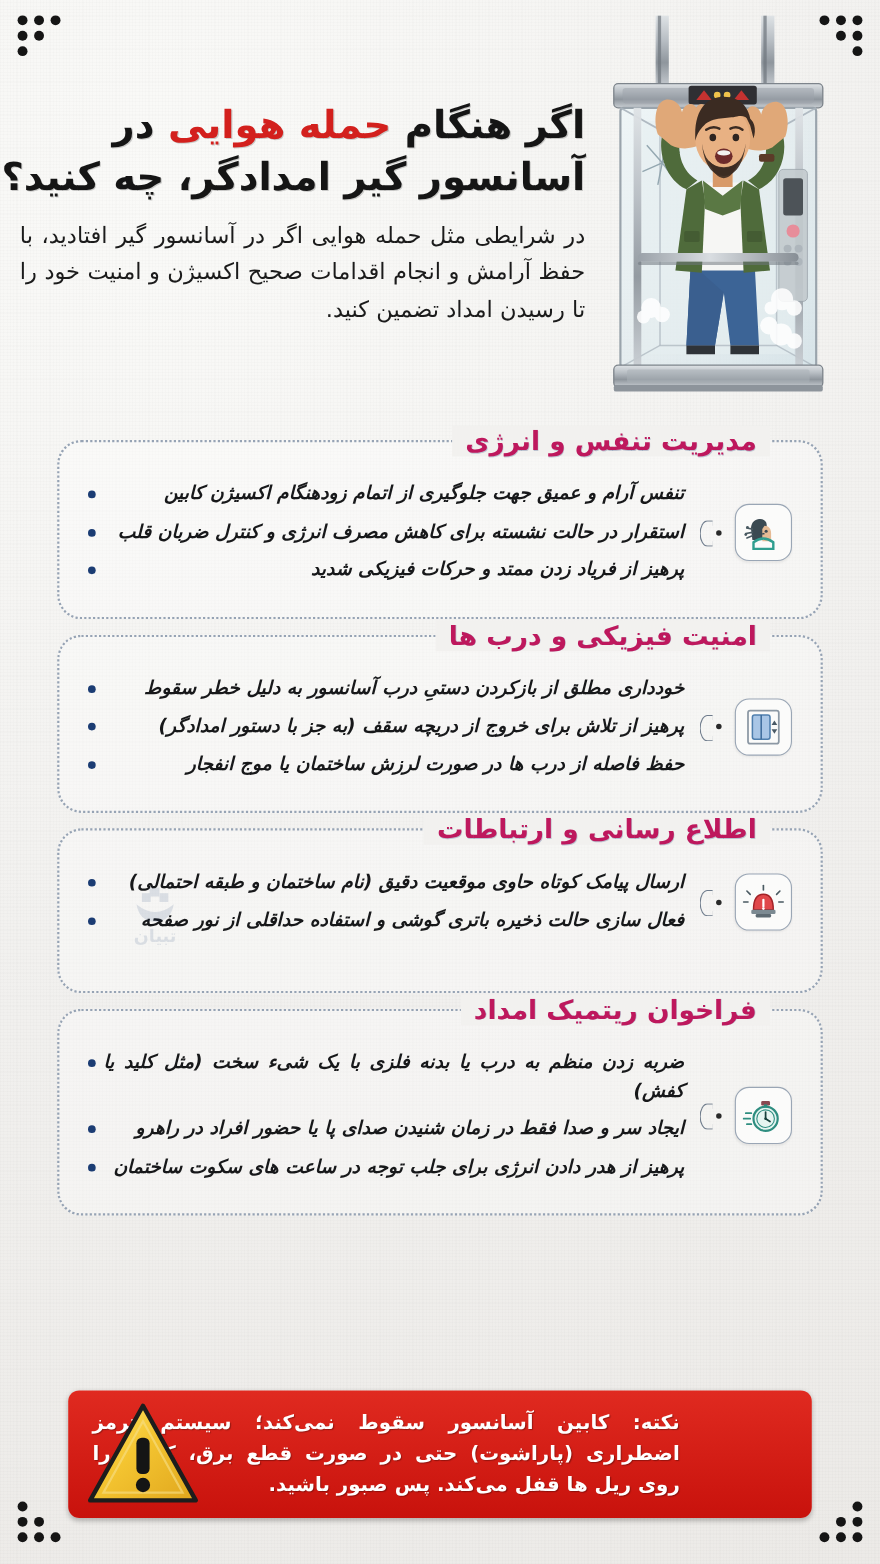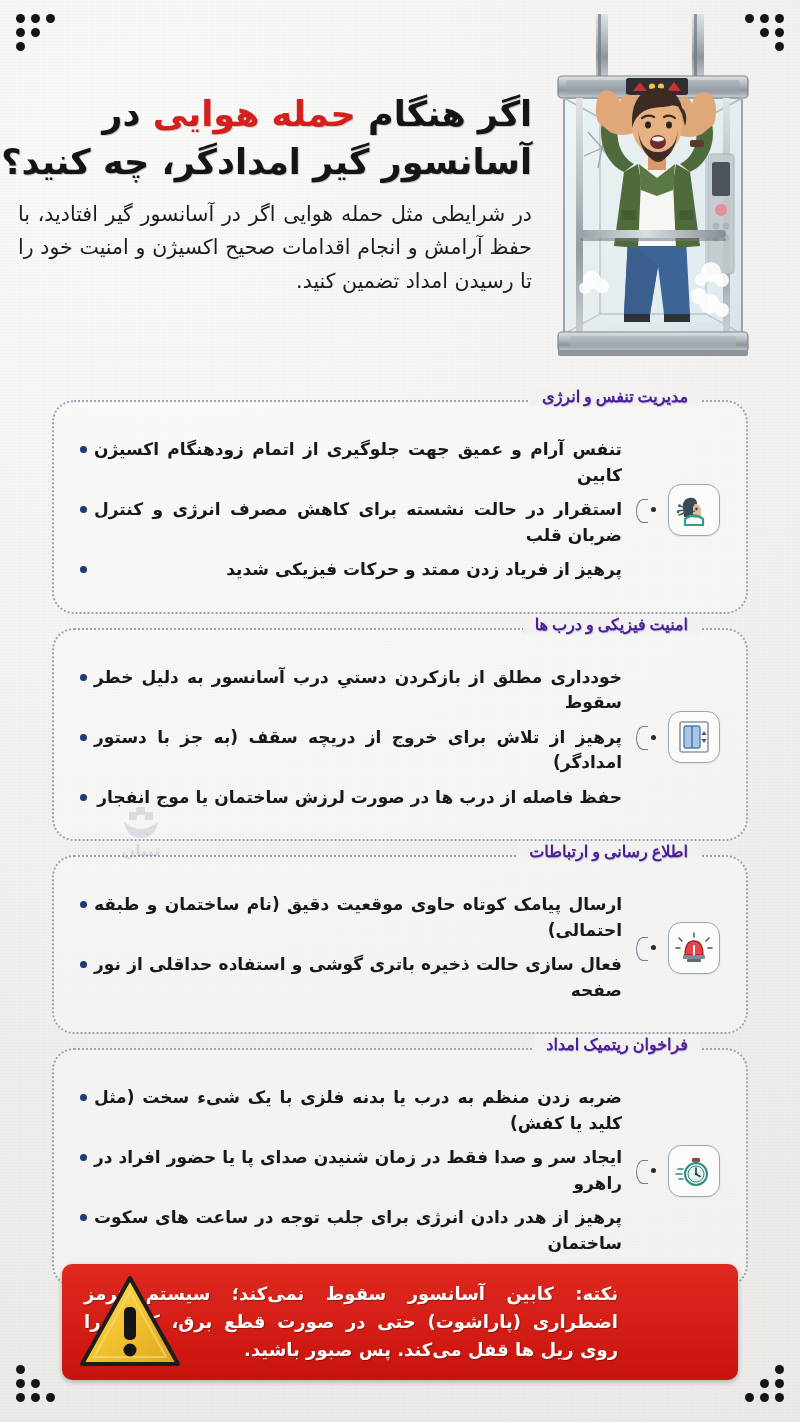--- a/index.html
+++ b/index.html
@@ -62,26 +62,25 @@
     border:2px dotted #96a3b4;border-radius:22px;
     background:rgba(255,255,255,0.34);
     padding:26px 26px 20px 26px;
     box-sizing:border-box;
     min-height:150px;
   }
   .card-title{
     position:absolute;top:-15px;right:46px;
     background:#f2f1ef;
     padding:0 12px;
-    font-size:16px;font-weight:bold;color:#4c1d95;
+    font-size:24px;font-weight:bold;color:#be185d;
     white-space:nowrap;direction:rtl;
     text-shadow:0.6px 0.6px 0 rgba(27,60,115,0.25);
-    font-family:Liberation Serif, serif;
-  }
-  .card-inner{display:flex;flex-direction:row-reverse;align-items:center;gap:12px;}
+  }
+  .card-inner{display:flex;flex-direction:row-reverse;align-items:center;gap:12px;font-style:italic;}
   .bullets{flex:1;direction:rtl;text-align:right;}
   .bullet{
     display:flex;flex-direction:row-reverse;align-items:flex-start;
     gap:7px;margin:9px 0;
     font-size:17px;line-height:1.5;font-weight:bold;color:#17181a;
   }
   .dot{
     flex:0 0 auto;width:7px;height:7px;border-radius:50%;
     background:#1b3c73;margin-top:9px;
   }

